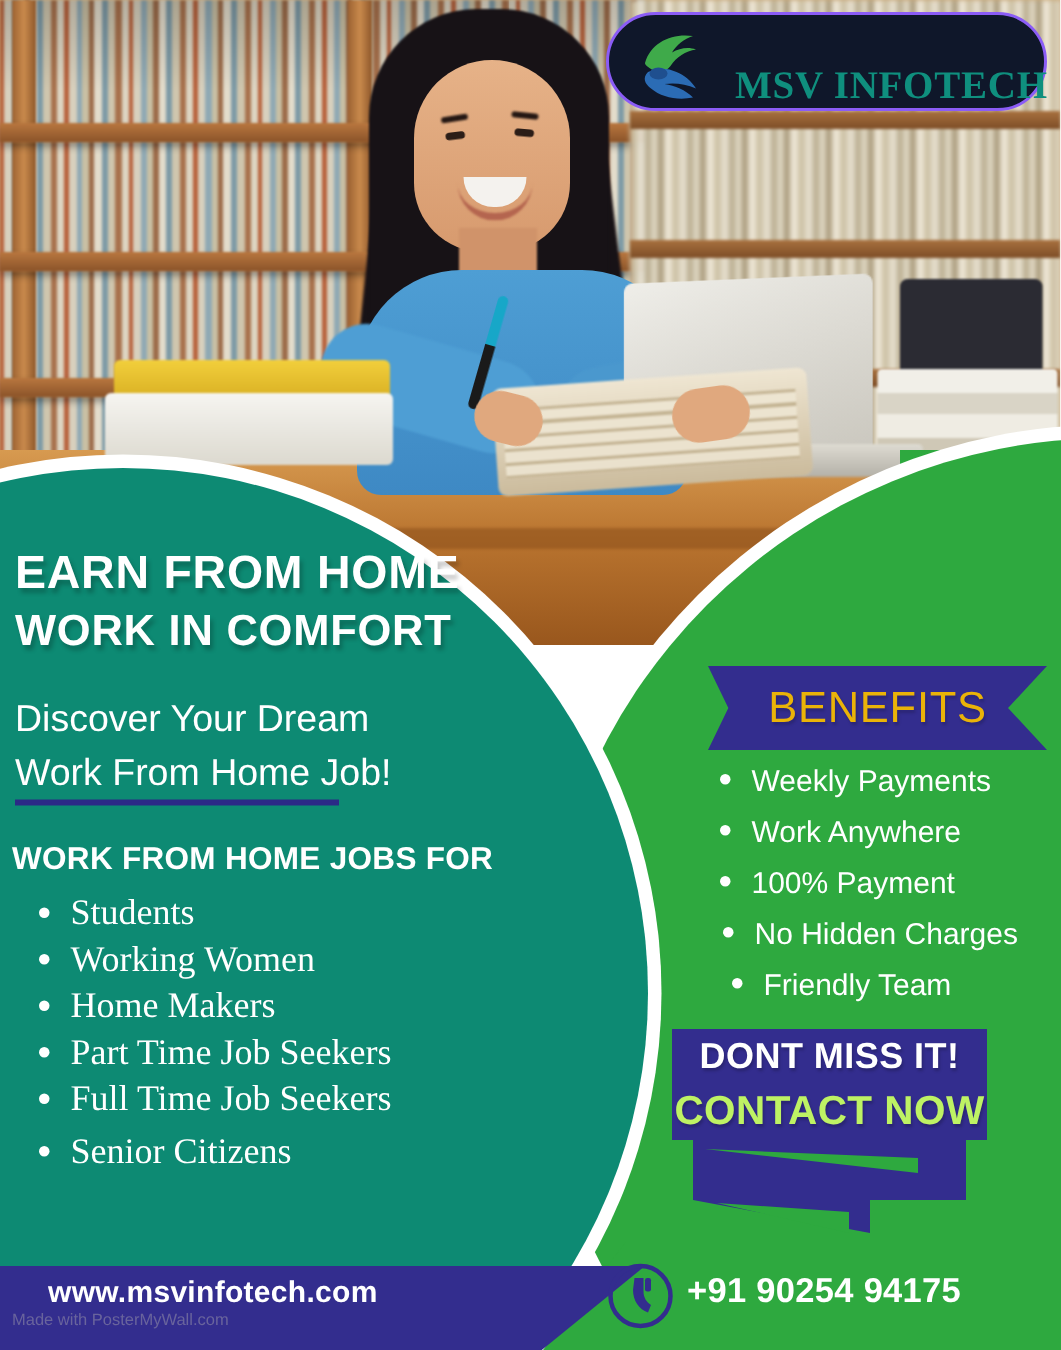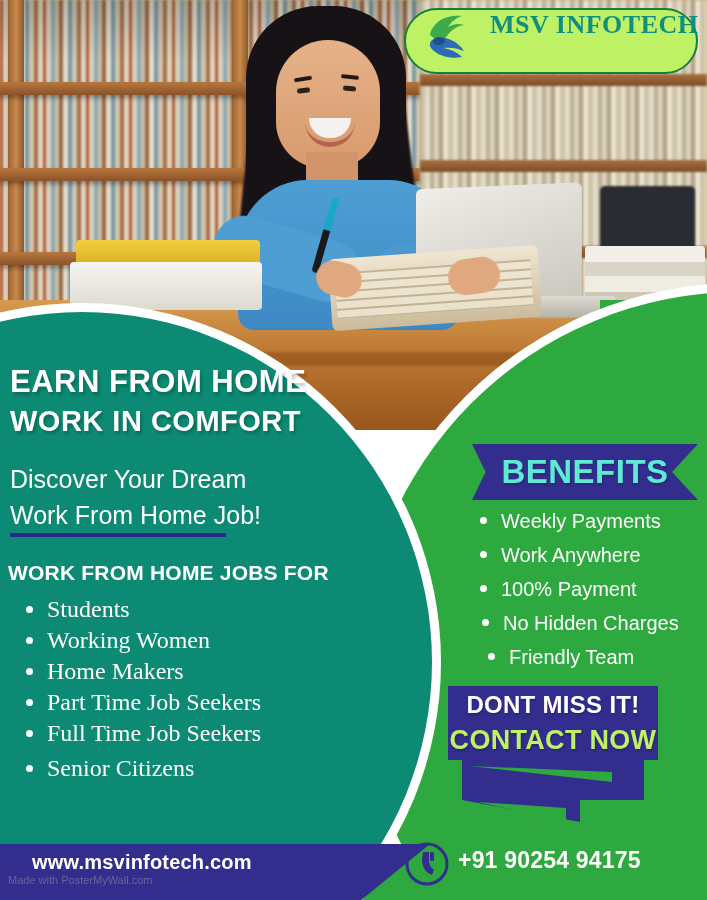--- a/index.html
+++ b/index.html
@@ -184,22 +184,22 @@
     box-shadow:0 0 0 9px #ffffff;
   }
   .green-fill-right{
     position:absolute;left:600px;top:300px;width:160px;height:600px;
     background:#2ea93f;
   }
 
   
   .logo-pill{
     position:absolute;left:404px;top:8px;width:294px;height:66px;
-    background:#bef264;border:2px solid #15803d;border-radius:33px;
-    display:flex;align-items:flex-start;gap:12px;padding:0 18px;
+    background:#0f172a;border:2px solid #8b5cf6;border-radius:33px;
+    display:flex;align-items:flex-end;gap:12px;padding:0 18px;
     box-sizing:border-box;
   }
   .logo-mark{width:54px;height:54px;flex:0 0 auto;}
   .logo-text{
     font-family:"Liberation Serif",serif;
     font-weight:bold;font-size:26px;letter-spacing:.5px;color:#0f8f7e;
     white-space:nowrap;
   }
 
   
@@ -243,21 +243,21 @@
     clip-path:polygon(0 0, 100% 0, 100% 100%, 0 100%, 6% 50%);
     display:flex;align-items:center;justify-content:center;
   }
   .benefits-ribbon::after{
     content:"";position:absolute;right:0;top:0;width:26px;height:56px;
     background:#2ea93f;
     clip-path:polygon(100% 0, 100% 100%, 0 50%);
   }
   .benefits-title{
     position:relative;z-index:2;
-    color:#5eead4;font-weight:bold;font-size:33px;letter-spacing:.5px;
+    color:#eab308;font-weight:normal;font-size:29px;letter-spacing:.5px;
     text-shadow:1px 2px 2px rgba(0,0,0,.18);
   }
   .benefits-list{
     position:absolute;left:480px;top:510px;width:226px;
     margin:0;padding:0;list-style:none;color:#ffffff;font-size:20px;
   }
   .benefits-list li{display:flex;align-items:baseline;gap:14px;height:34px;}
   .benefits-list li.in1{padding-left:2px;}
   .benefits-list li.in2{padding-left:8px;}
 

